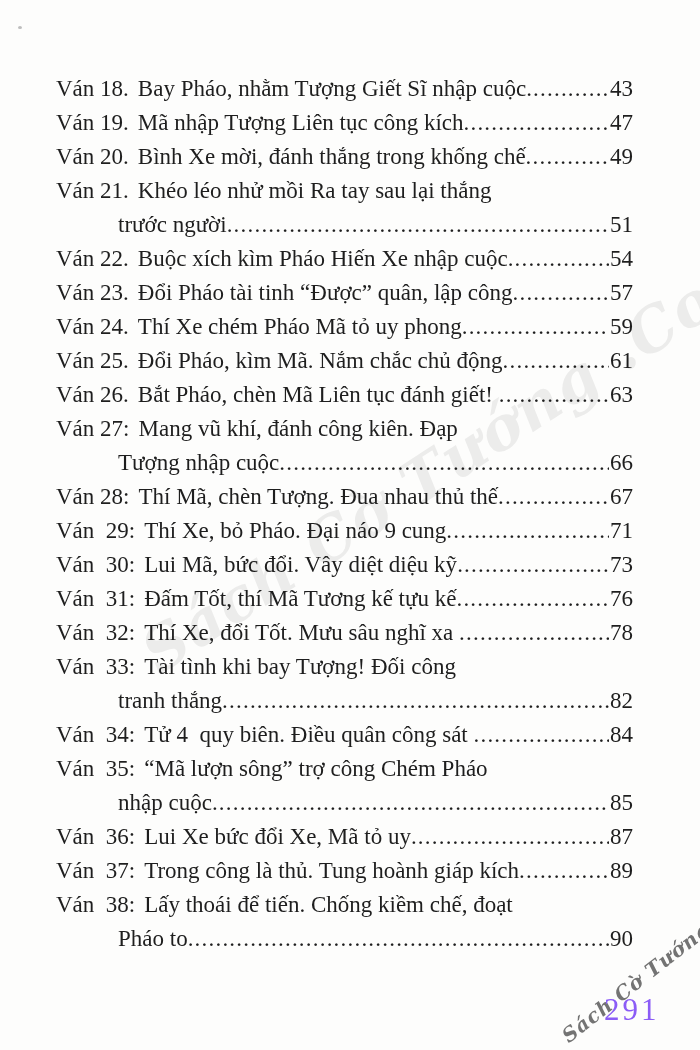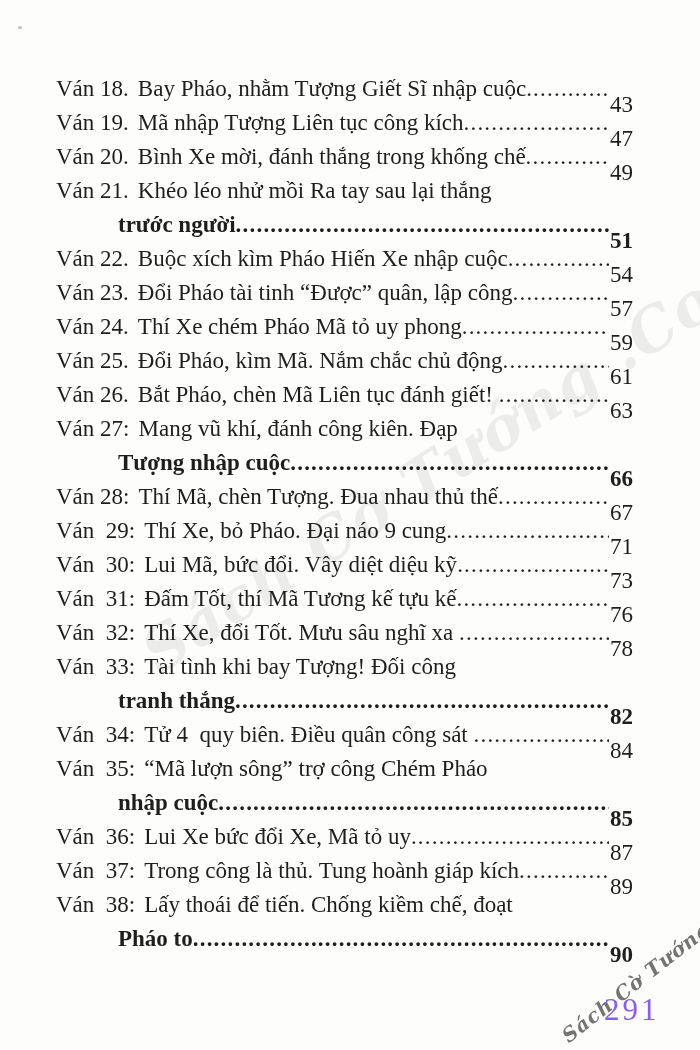--- a/index.html
+++ b/index.html
@@ -17,29 +17,28 @@
     color: #1e1e1e;
   }
   .toc {
     position: absolute;
     left: 56px;
     top: 72px;
     width: 577px;
   }
   .line {
     display: flex;
-    align-items: flex-start;
+    align-items: flex-end;
     height: 34px;
     font-size: 23px;
     white-space: nowrap;
     line-height: 34px;
   }
   .line.cont {
     padding-left: 62px;
-    font-weight: bold;
   }
   .no {
     white-space: pre;
     margin-right: 9px;
   }
   .txt {
     white-space: pre;
   }
   .leader {
     flex: 1 1 0;

